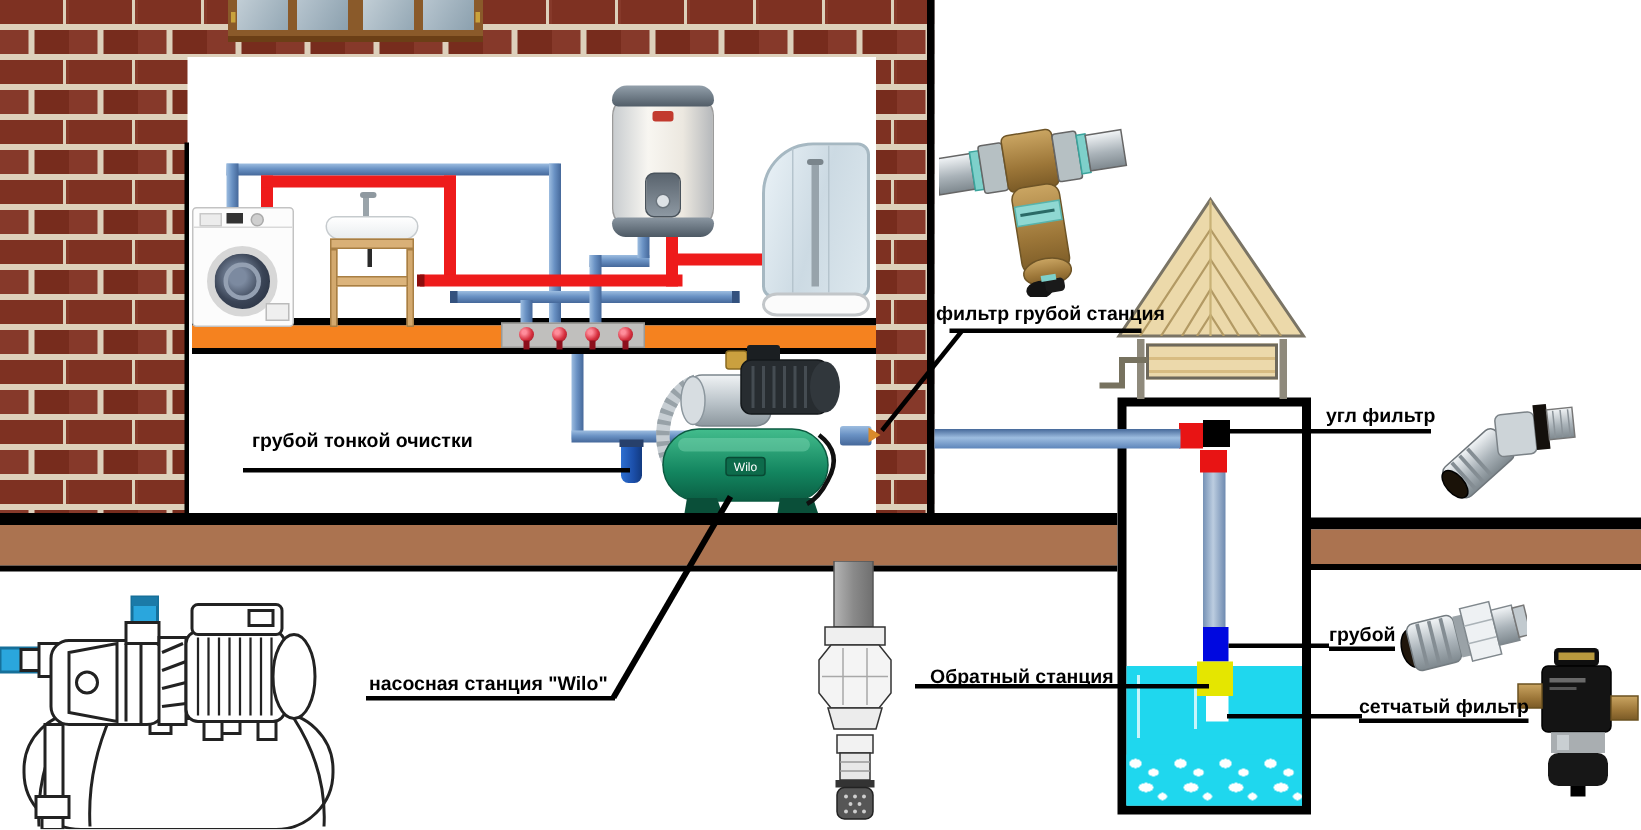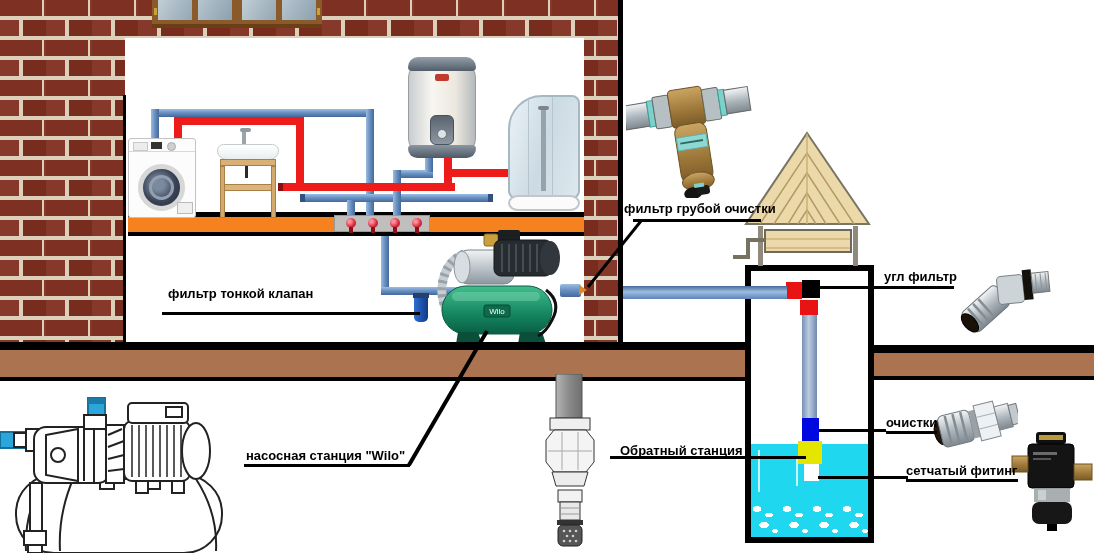--- a/index.html
+++ b/index.html
@@ -392,39 +392,39 @@
     <rect x="23" y="22" width="24" height="3" fill="#6a6a6a"></rect>
     <rect x="23" y="28" width="18" height="2" fill="#555"></rect>
     <rect x="2" y="26" width="16" height="16" fill="url(#gBrass)" stroke="#6b5220"></rect>
     <rect x="64" y="34" width="18" height="16" fill="url(#gBrass)" stroke="#6b5220"></rect>
     <rect x="24" y="58" width="36" height="14" fill="#9aa0a3" opacity=".85"></rect>
     <rect x="28" y="60" width="8" height="10" fill="#c9cfd2"></rect>
     <rect x="22" y="72" width="40" height="22" rx="7" fill="#171717"></rect>
     <rect x="37" y="94" width="10" height="7" fill="#000"></rect>
   </svg>
 
-  <span class="lbl" style="left:168px;top:286px;">фильтр тонкой клапан</span>
+  <span class="lbl" style="left:168px;top:286px;">грубой тонкой очистки</span>
   <div class="line" style="left:162px;top:312px;width:258px;height:3px;"></div>
 
-  <span class="lbl" style="left:624px;top:201px;">фильтр грубой очистки</span>
+  <span class="lbl" style="left:624px;top:201px;">фильтр грубой станция</span>
   <div class="line" style="left:633px;top:219px;width:128px;height:3px;"></div>
 
   <span class="lbl" style="left:246px;top:448px;">насосная станция "Wilo"</span>
   <div class="line" style="left:244px;top:464px;width:166px;height:3px;"></div>
 
   <span class="lbl" style="left:620px;top:443px;">Обратный станция</span>
   <div class="line" style="left:610px;top:456px;width:196px;height:3px;"></div>
 
   <span class="lbl" style="left:884px;top:269px;">угл фильтр</span>
   <div class="line" style="left:820px;top:286px;width:134px;height:3px;"></div>
 
-  <span class="lbl u" style="left:886px;top:415px;">очистки</span>
+  <span class="lbl u" style="left:886px;top:415px;">грубой</span>
   <div class="line" style="left:819px;top:429px;width:67px;height:3px;"></div>
 
-  <span class="lbl u" style="left:906px;top:463px;">сетчатый фитинг</span>
+  <span class="lbl u" style="left:906px;top:463px;">сетчатый фильтр</span>
   <div class="line" style="left:818px;top:476px;width:90px;height:3px;"></div>
 
   <svg class="abs" style="left:0;top:0;pointer-events:none;" width="1094" height="553">
     <line x1="641" y1="221" x2="588" y2="287" stroke="#000" stroke-width="3"></line>
     <line x1="409" y1="465" x2="487" y2="331" stroke="#000" stroke-width="4"></line>
     <polyline points="765,240 748,240 748,257 733,257" stroke="#77725f" stroke-width="4" fill="none"></polyline>
   </svg>
 
 </div>
 

